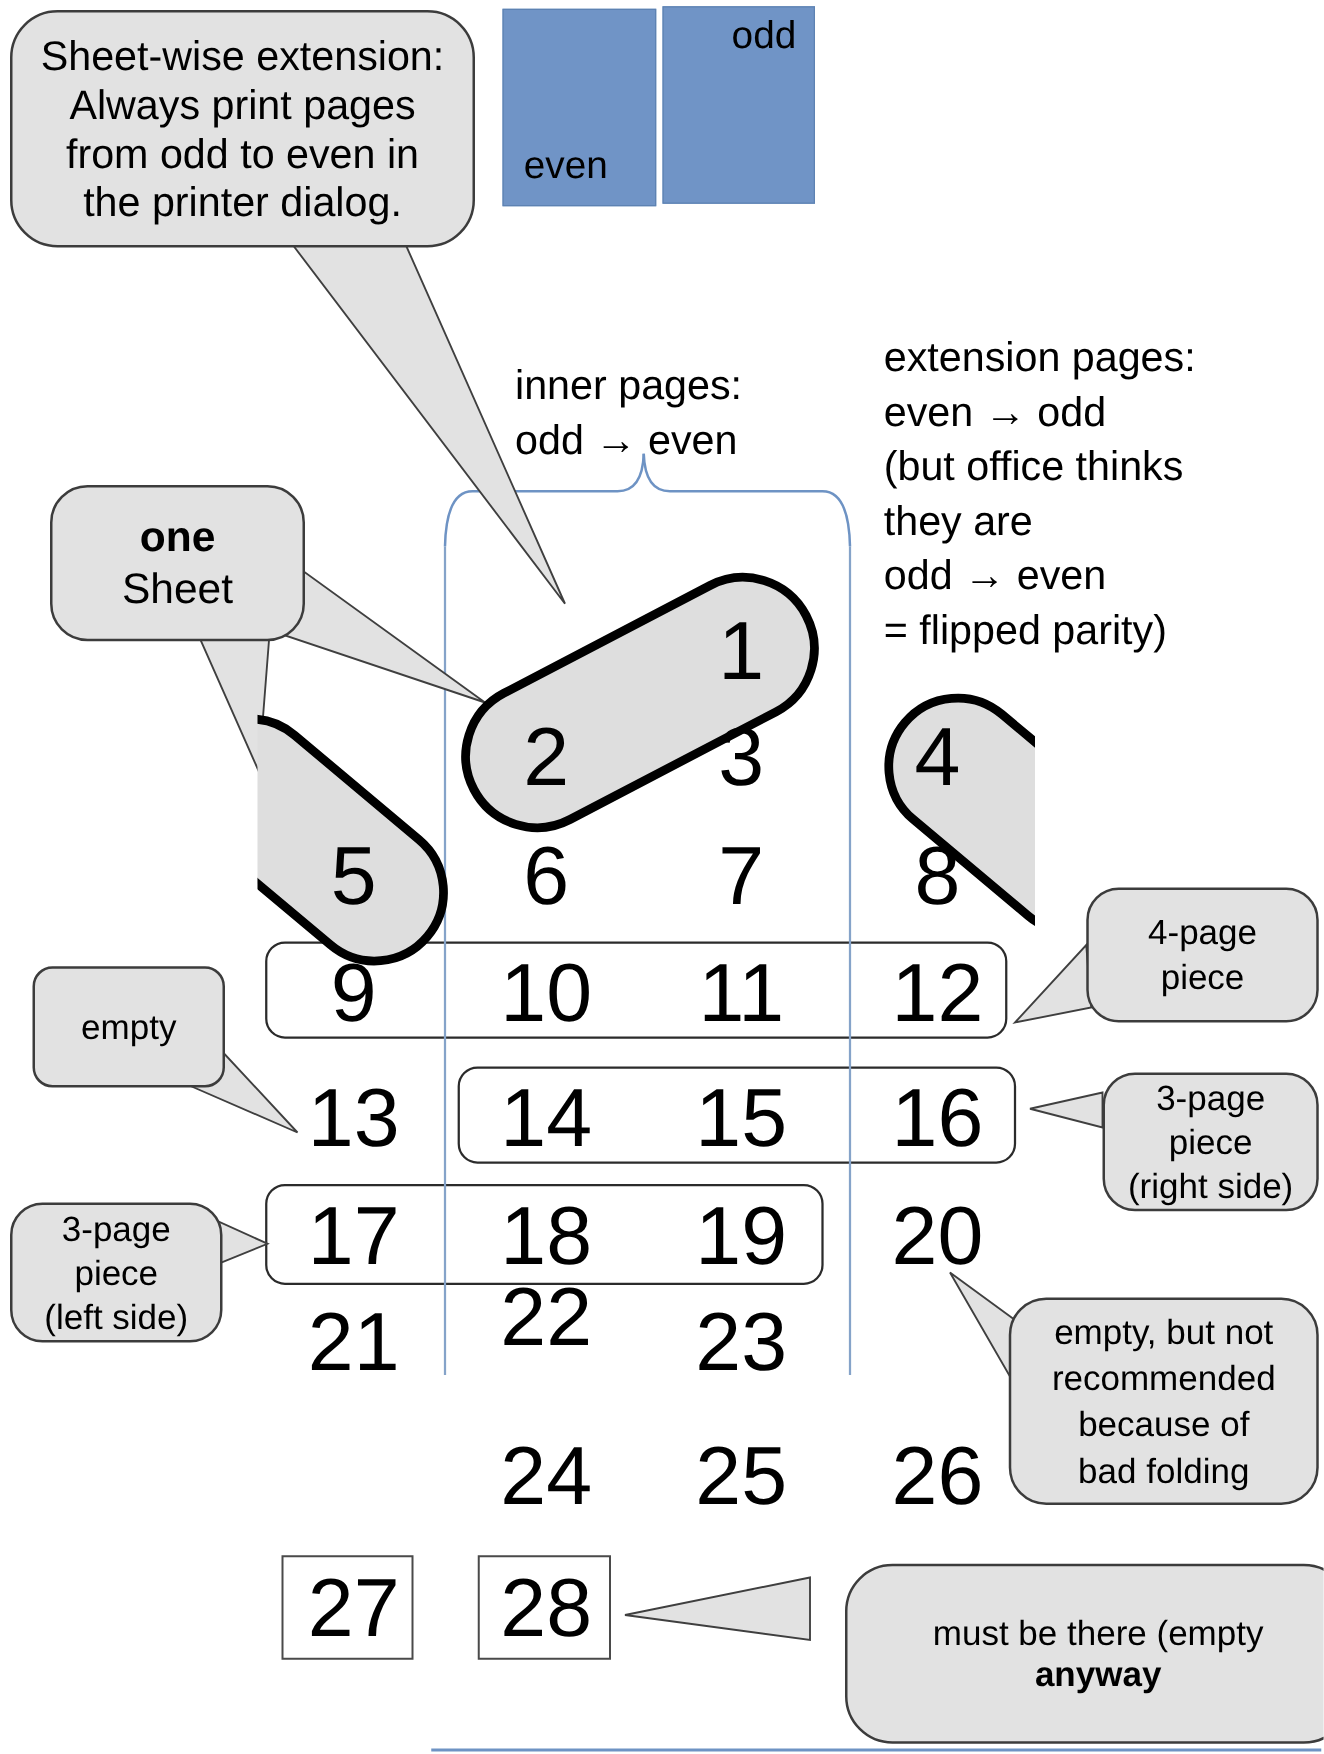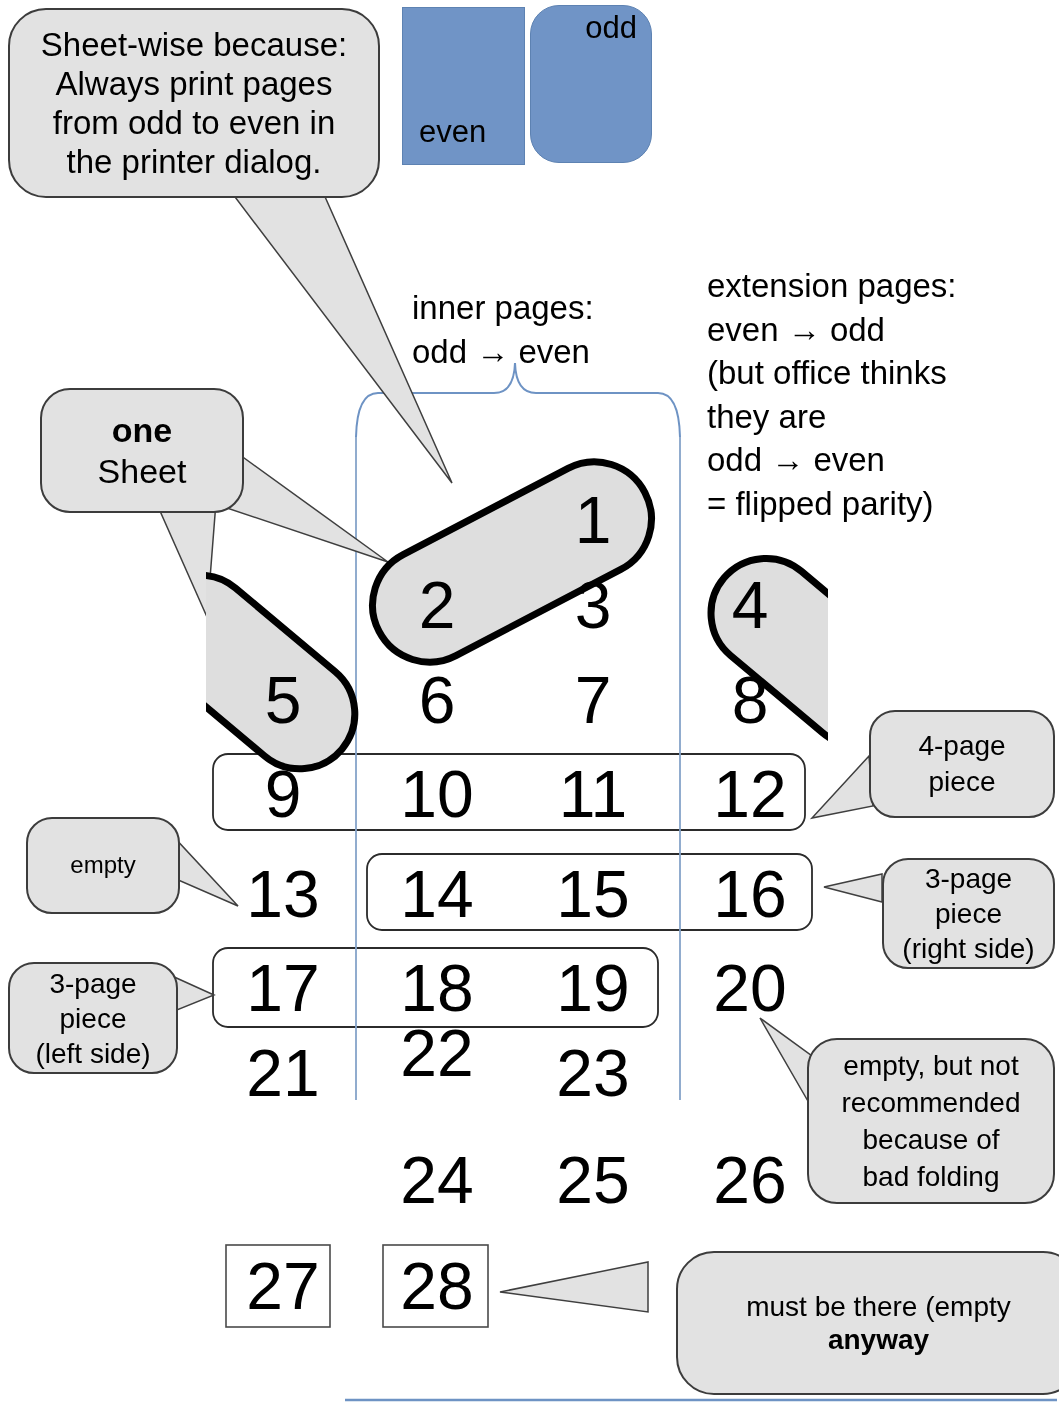--- a/index.html
+++ b/index.html
@@ -69,26 +69,26 @@
       <rect x="697" y="597" width="230" height="110" rx="55" ry="55" transform="rotate(40 812 652)" fill="#dedede" stroke="#000" stroke-width="7"></rect>
     </g>
     <g clip-path="url(#clip5)">
       <rect x="130" y="617" width="240" height="110" rx="55" ry="55" transform="rotate(40 250 672)" fill="#dedede" stroke="#000" stroke-width="7"></rect>
     </g>
   </svg>
 
   <div class="legendbox" style="left:402px;top:7px;width:123px;height:158px;">
     <span class="lbl" style="left:16px;bottom:14px;">even</span>
   </div>
-  <div class="legendbox" style="left:530px;top:5px;width:122px;height:158px;border-radius:29px;">
+  <div class="legendbox" style="left:530px;top:5px;width:122px;height:158px;">
     <span class="lbl" style="right:14px;top:4px;">odd</span>
   </div>
 
   <div class="bubble" style="left:8px;top:8px;width:372px;height:190px;border-radius:38px;font-size:33px;line-height:39px;">
-    <div>Sheet-wise because:</div>
+    <div>Sheet-wise extension:</div>
     <div>Always print pages</div>
     <div>from odd to even in</div>
     <div>the printer dialog.</div>
   </div>
 
   <div class="bubble" style="left:40px;top:388px;width:204px;height:125px;border-radius:30px;font-size:34px;line-height:41px;">
     <div class="b">one</div>
     <div>Sheet</div>
   </div>
 
@@ -99,21 +99,21 @@
 
   <div class="txt annot" style="left:707px;top:264px;">
     <div>extension pages:</div>
     <div>even → odd</div>
     <div>(but office thinks</div>
     <div>they are</div>
     <div>odd → even</div>
     <div>= flipped parity)</div>
   </div>
 
-  <div class="bubble" style="left:26px;top:773px;width:154px;height:97px;border-radius:26px;font-size:24px;margin-top:44px;">
+  <div class="bubble" style="left:26px;top:773px;width:154px;height:97px;border-radius:16px;font-size:28px;">
     <div>empty</div>
   </div>
 
   <div class="bubble" style="left:869px;top:710px;width:186px;height:108px;border-radius:26px;font-size:28px;line-height:36px;">
     <div>4-page</div>
     <div>piece</div>
   </div>
 
   <div class="bubble" style="left:882px;top:858px;width:173px;height:111px;border-radius:26px;font-size:28px;line-height:35px;">
     <div>3-page</div>

